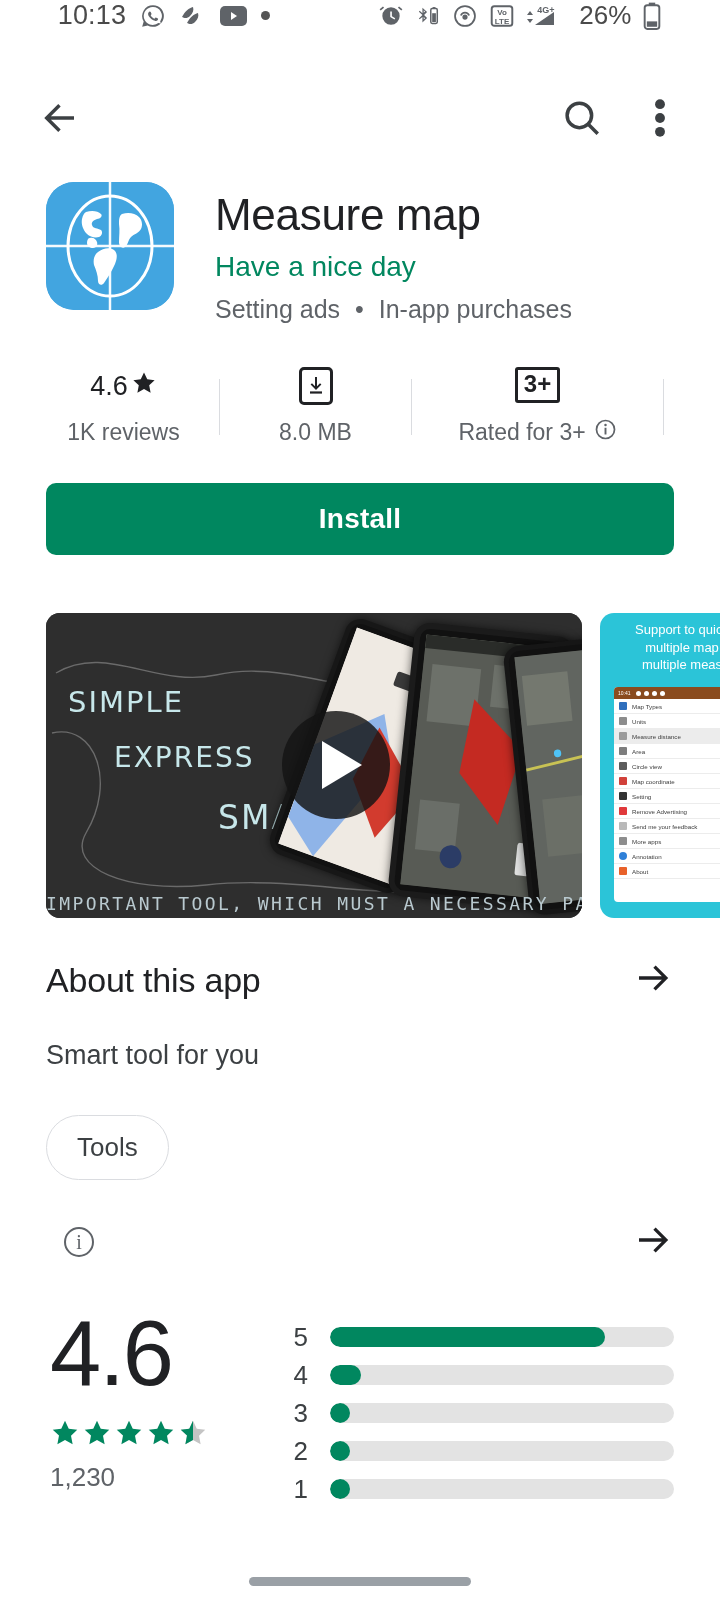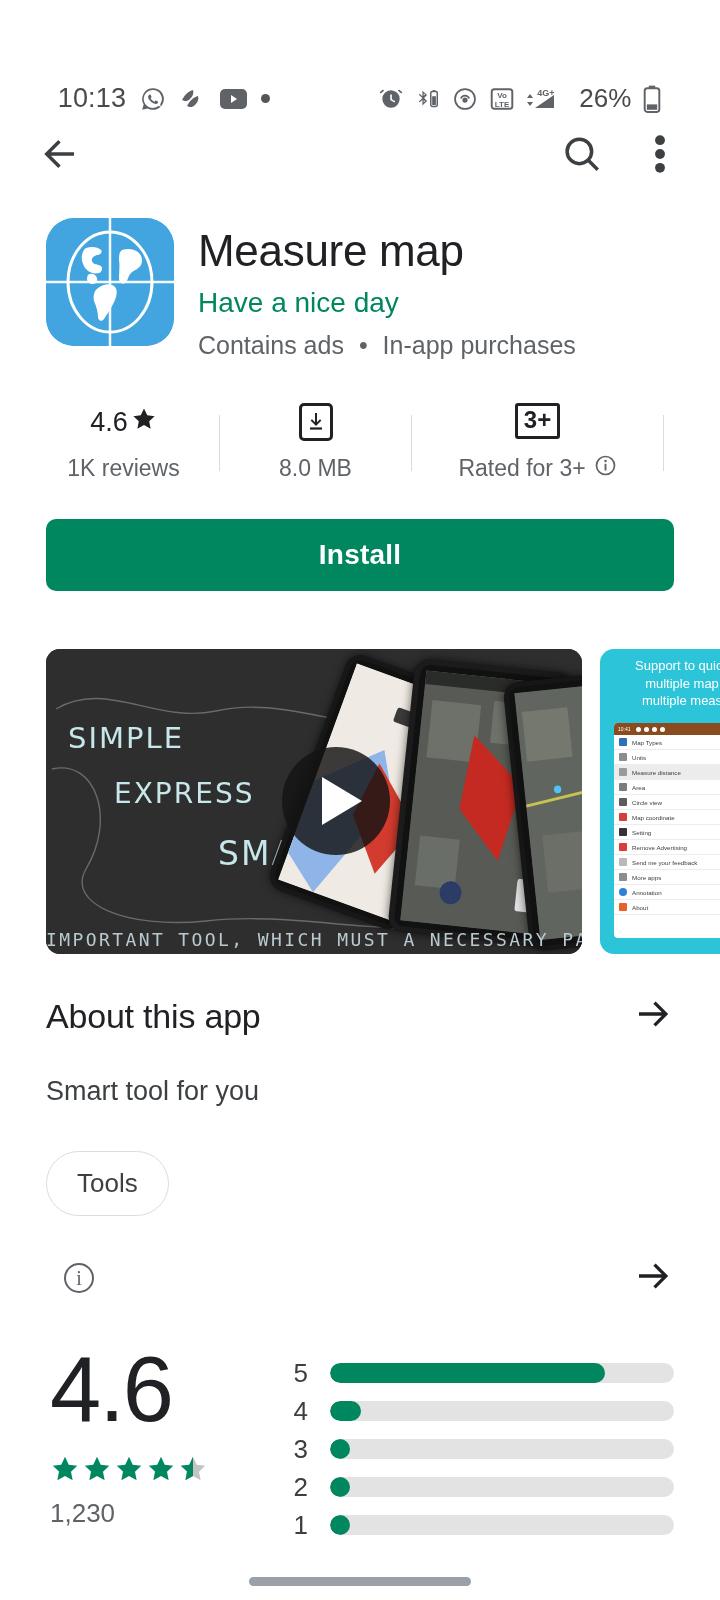--- a/index.html
+++ b/index.html
@@ -8,26 +8,25 @@
     background: #ffffff;
     font-family: "Liberation Sans", sans-serif;
     color: #202124;
     overflow: hidden;
   }
 
   
   .status-bar {
     height: 78px;
     display: flex;
-    align-items: flex-end;
+    align-items: flex-start;
     justify-content: center;
     gap: 0;
     padding: 0 24px;
     color: #5f6368;
-    margin-top: 36px;
   }
   .sb-left { display: flex; align-items: center; gap: 14px; }
   .sb-time { font-size: 27px; letter-spacing: .2px; color: #4a4a4a; font-weight: 400; }
   .sb-gap { width: 108px; }
   .sb-right { display: flex; align-items: center; gap: 11px; }
   .sb-ico { display: inline-flex; align-items: center; justify-content: center; }
   .sb-dot { width: 9px; height: 9px; border-radius: 50%; background: #555; display:inline-block; }
   .sb-batt-text { font-size: 26px; color: #4a4a4a; margin-left: 2px; }
 
   
@@ -38,21 +37,21 @@
     padding: 0 30px;
   }
   .appbar .spacer { flex: 1; }
   .appbar-btn { width: 60px; height: 60px; display:flex; align-items:center; justify-content:center; }
   .appbar-btn.search { margin-right: 18px; }
 
   
   .app-header {
     display: flex;
     padding: 20px 46px 0 46px;
-    gap: 24px;
+    gap: 41px;
   }
   .app-icon {
     width: 128px; height: 128px;
     border-radius: 28px;
     background: #42a5e0;
     flex: 0 0 auto;
     position: relative;
     overflow: hidden;
   }
   .app-meta { padding-top: 8px; min-width:0; }
@@ -496,21 +495,21 @@
       <path fill="#ffffff" d="M40 30c6-2 12-1 15 2 2 2-1 5-4 5-3 1-6 3-5 6 1 4 6 3 9 5 2 2 1 6-2 7-4 1-9 0-12-3-4-4-6-10-5-15 1-4 2-6 4-7z"></path>
       <path fill="#ffffff" d="M52 70c5-4 12-5 16-2 4 3 3 9 1 14-3 7-7 13-11 19-2 3-6 2-6-2 0-6-2-11-4-16-1-5 0-10 4-13z"></path>
       <path fill="#ffffff" d="M76 32c6-2 13-1 17 3 3 3 4 8 2 12-2 4-7 5-10 8-3 3-3 8-6 10-3 2-6-1-6-5 0-6 1-12 0-18 0-4 0-8 3-10z"></path>
       <path fill="#ffffff" d="M44 56c3-1 6 1 7 4 1 3-1 6-4 6-3 0-6-2-6-5 0-3 1-5 3-5z"></path>
     </svg>
   </div>
   <div class="app-meta">
     <div class="app-title">Measure map</div>
     <div class="app-dev">Have a nice day</div>
     <div class="app-sub">
-      <span>Contains ads</span>
+      <span>Setting ads</span>
       <span class="sep">•</span>
       <span>In-app purchases</span>
     </div>
   </div>
 </div>
 
 <div class="stats">
   <div class="stat">
     <div class="stat-top">
       <span>4.6</span>

